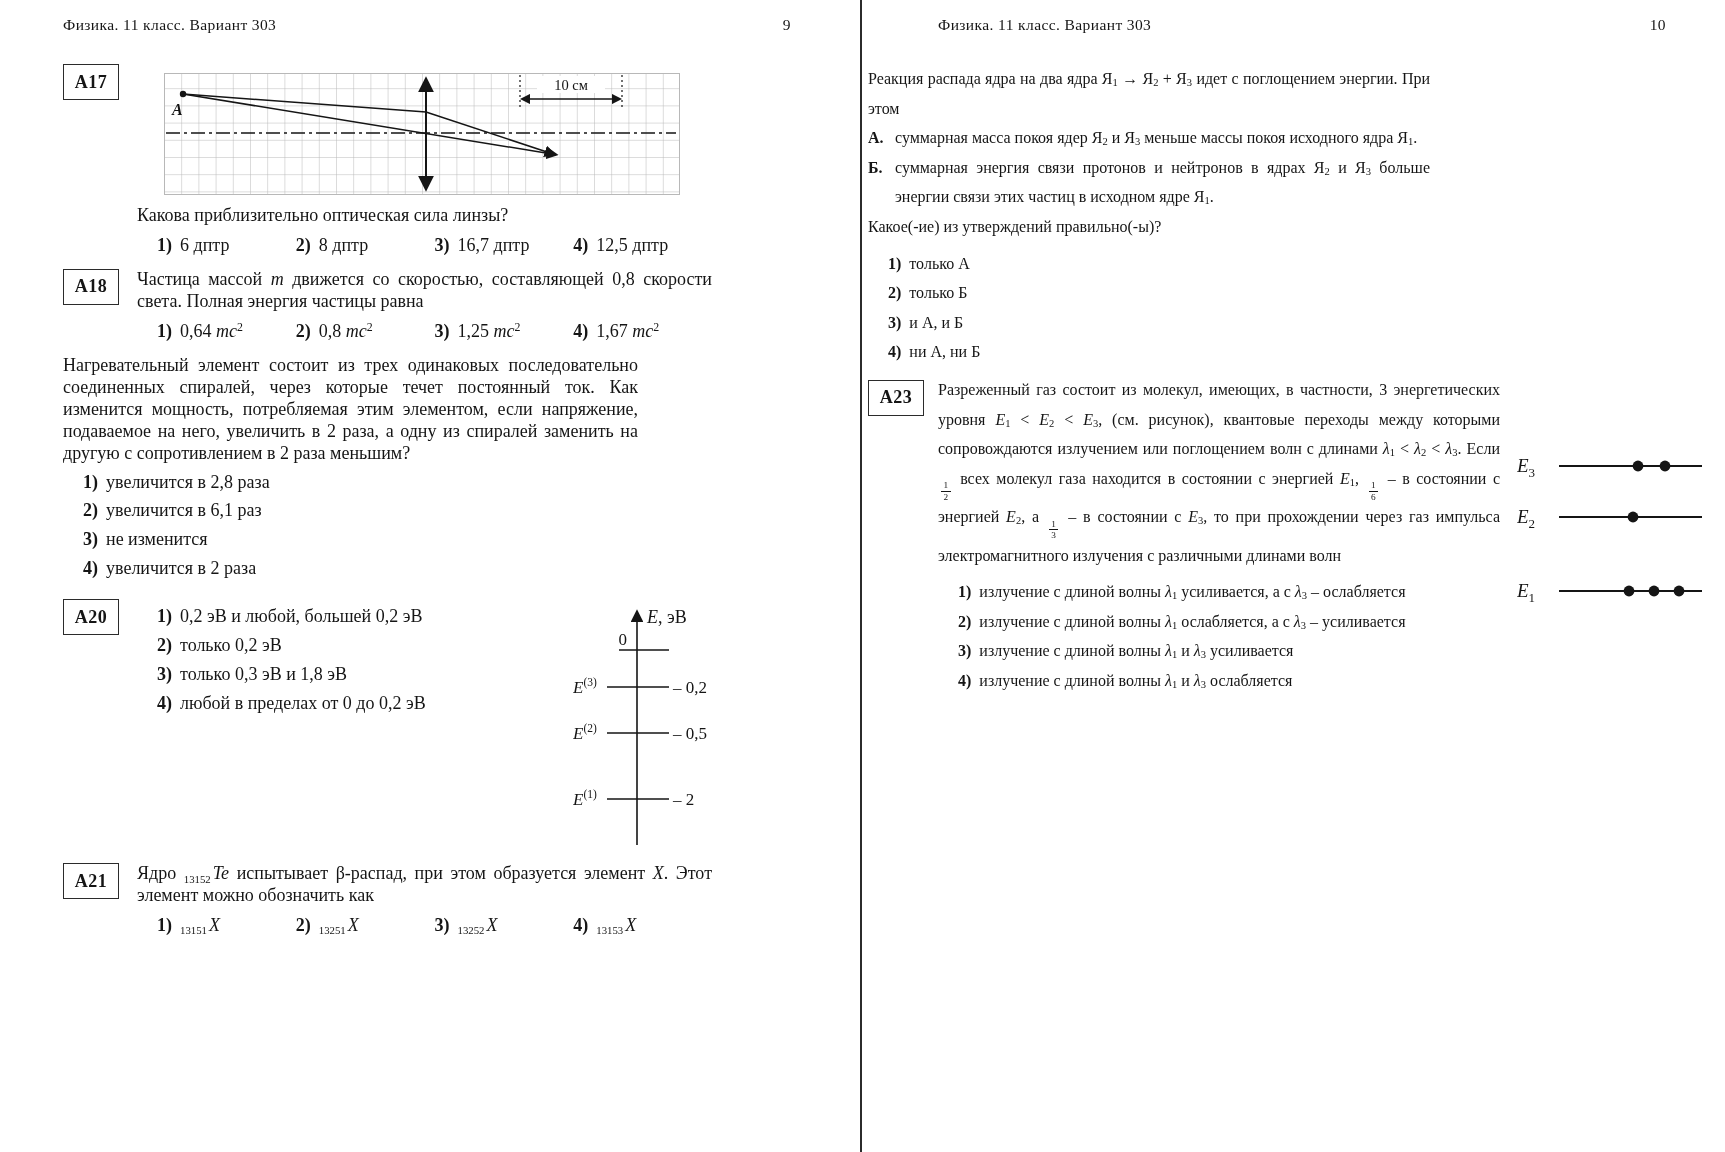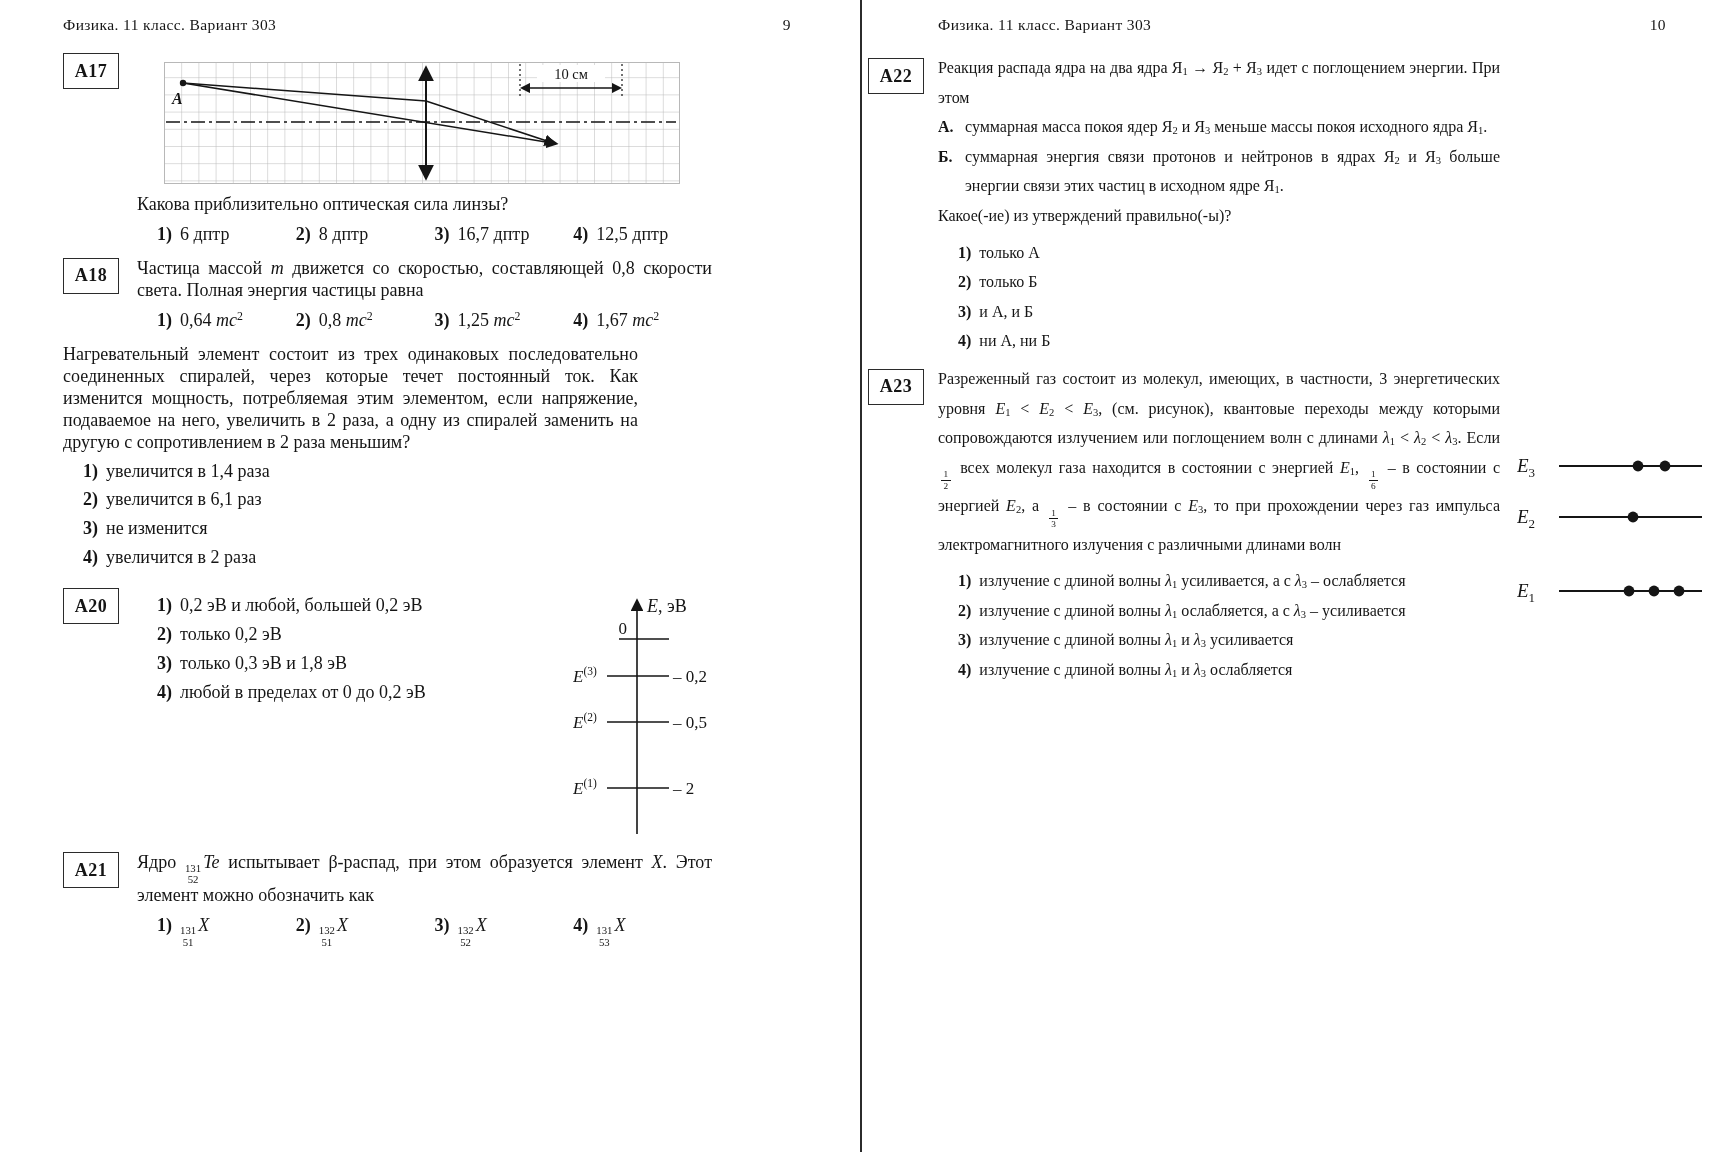--- a/index.html
+++ b/index.html
@@ -2,21 +2,21 @@
 <html><head>
 <meta charset="utf-8">
 <style>
   *{margin:0;padding:0;box-sizing:border-box}
   html,body{width:1725px;height:1152px}
   body{position:relative;background:#fff;color:#151515;font-family:"Liberation Serif",serif;overflow:hidden}
   .divider{position:absolute;left:860px;top:0;height:1152px;width:2px;background:#2b2b2b}
   .page{position:absolute;top:0;height:1152px}
   .page.left{left:0;width:860px;padding:16px 0 0 63px}
   .page.right{left:862px;width:863px;padding:16px 0 0 6px}
-  .page-header{display:flex;justify-content:space-between;font-size:15.5px;letter-spacing:.4px;margin-bottom:19px}
+  .page-header{display:flex;justify-content:space-between;font-size:15.5px;letter-spacing:.4px;margin-bottom:30px}
   .page.left .page-header{width:728px}
   .page.right .page-header{width:728px;margin-left:70px}
   .q{display:flex;margin-bottom:12px}
   .page.right .q{margin-bottom:8px}
   .qlabelwrap{flex:none;width:74px}
   .page.right .qlabelwrap{width:70px}
   .qlabel{display:flex;align-items:center;justify-content:center;width:56px;height:36px;border:1.6px solid #2b2b2b;font-weight:700;font-size:18px;letter-spacing:.5px}
   .page.right .qlabel{margin-top:5px}
   .qbody{flex:none;width:575px;font-size:18px;line-height:1.22}
   .page.right .qbody{width:562px;font-size:16px;line-height:1.85}
@@ -26,21 +26,21 @@
   .opts-col{margin-top:7px}
   .opts-col .opt{display:flex;padding-left:20px;margin-bottom:7px}
   .page.right .opts-col .opt{margin-bottom:0}
   .on{font-weight:700;margin-right:8px;flex:none}
   .opts-col .ot{flex:1;text-align:justify}
   .stmt{display:flex;text-align:justify}
   .stmt .sm{font-weight:700;width:27px;flex:none}
   .stmt .st{flex:1;text-align:justify}
   sub{font-size:.66em;vertical-align:-.22em;line-height:0}
   sup{font-size:.66em;vertical-align:.5em;line-height:0}
-  .nuc{display:inline-flex;flex-direction:column;align-items:center;font-size:.6em;line-height:1.05;vertical-align:-.3em;margin-right:2px;font-style:normal}
+  .nuc{display:inline-flex;flex-direction:row;align-items:flex-end;font-size:.6em;line-height:1.05;vertical-align:-.3em;margin-right:2px;font-style:normal}
   .frac{display:inline-flex;flex-direction:column;align-items:center;font-size:.58em;line-height:1.12;vertical-align:-.5em;margin:0 3px}
   .frac span+span{border-top:1.3px solid currentColor;padding:0 2.5px}
   .a20wrap{display:flex}
   .a20left{width:436px;flex:none}
   .fig17{display:block;margin:7px 0 8px 27px}
   .fig20{flex:none;margin-top:0}
   .fig23{position:absolute;left:655px;top:445px}
   svg text{font-family:"Liberation Serif",serif;fill:#151515}
 </style>
 </head>
@@ -130,21 +130,21 @@
       </div>
     </div>
   </div>
 
   <div class="q">
     <div class="qbody">
       <p class="qtext">Нагревательный элемент состоит из трех одинаковых последовательно соединенных спиралей, через которые течет постоянный ток. Как изменится мощность, потребляемая этим элементом, если напряжение, подаваемое на него, увеличить в 2 раза, а одну из спиралей заменить на другую с сопротивлением в 2 раза меньшим?</p>
       <div class="opts-col">
         <div class="opt">
             <b class="on">1)</b>
-            <span class="ot">увеличится в 1,4 раза</span>
+            <span class="ot">увеличится в 2,8 раза</span>
           </div>
         <div class="opt">
             <b class="on">2)</b>
             <span class="ot">увеличится в 6,1 раз</span>
           </div>
         <div class="opt">
             <b class="on">3)</b>
             <span class="ot">не изменится</span>
           </div>
         <div class="opt">
@@ -243,23 +243,20 @@
   </div>
 </section>
 
 <section class="page right">
   <header class="page-header">
     <span class="ph-title">Физика. 11 класс. Вариант 303</span>
     <span class="ph-num">10</span>
   </header>
 
   <div class="q">
-    <div class="qlabelwrap">
-      <span class="qlabel">А22</span>
-    </div>
     <div class="qbody">
       <p class="qtext">Реакция распада ядра на два ядра Я<sub>1</sub> → Я<sub>2</sub> + Я<sub>3</sub> идет с поглощением энергии. При этом</p>
       <div class="stmt">
           <b class="sm">А.</b>
           <span class="st">суммарная масса покоя ядер Я<sub>2</sub> и Я<sub>3</sub> меньше массы покоя исходного ядра Я<sub>1</sub>.</span>
         </div>
       <div class="stmt">
           <b class="sm">Б.</b>
           <span class="st">суммарная энергия связи протонов и нейтронов в ядрах Я<sub>2</sub> и Я<sub>3</sub> больше энергии связи этих частиц в исходном ядре Я<sub>1</sub>.</span>
         </div>

